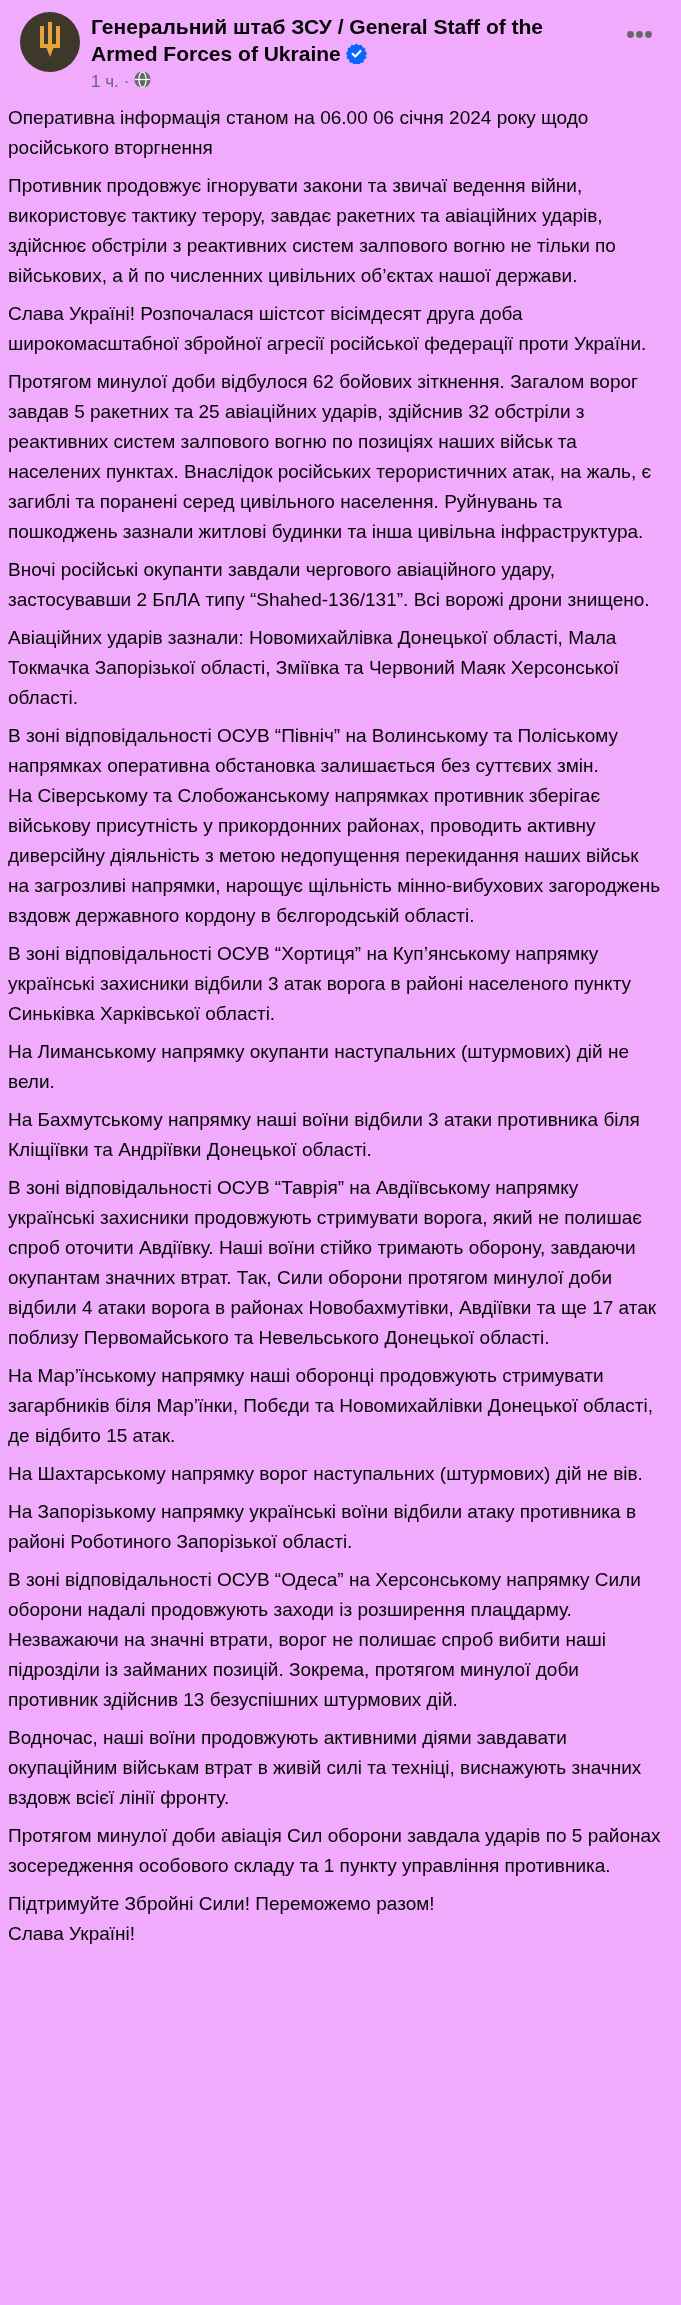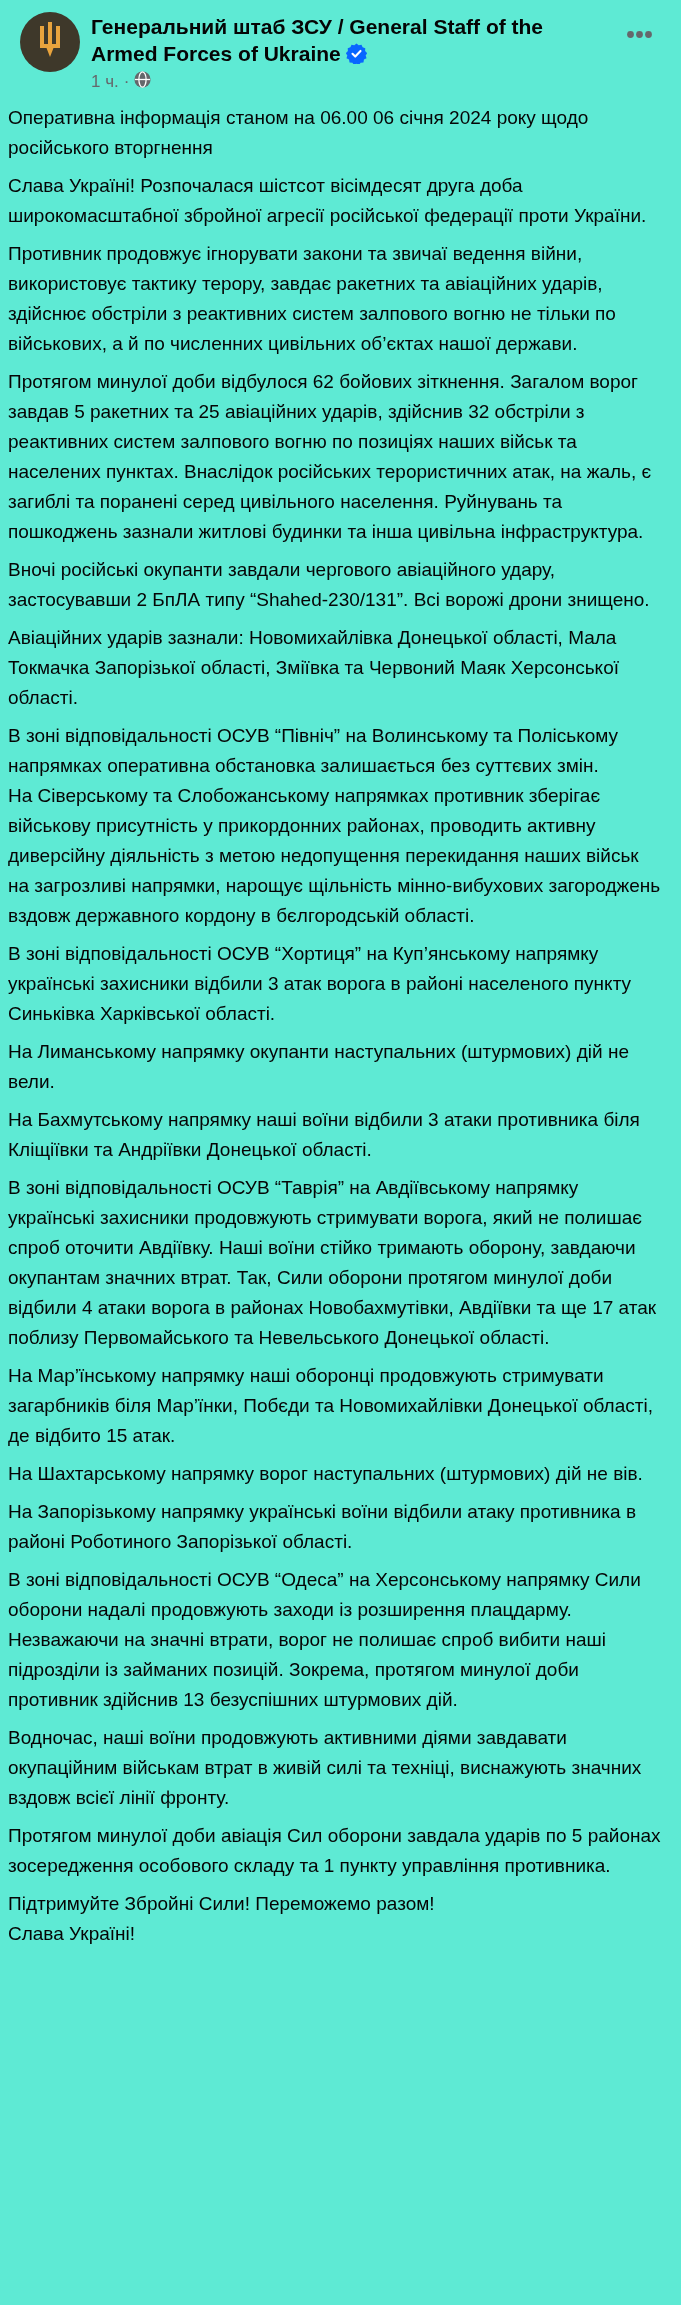--- a/index.html
+++ b/index.html
@@ -4,21 +4,21 @@
 <style>
   html, body {
     margin: 0;
     padding: 0;
     background: #ffffff;
   }
   .post-card {
     position: relative;
     width: 681px;
     min-height: 2305px;
-    background: #5eead4;
+    background: #f0abfc;
     box-sizing: border-box;
     font-family: "Liberation Sans", sans-serif;
     color: #050505;
   }
   
   .post-header {
     display: flex;
     align-items: flex-start;
     padding: 12px 18px 2px 20px;
   }
@@ -135,24 +135,24 @@
           <circle cx="4.5" cy="4.5" r="3.4" fill="#65676B"></circle>
           <circle cx="13.5" cy="4.5" r="3.4" fill="#65676B"></circle>
           <circle cx="22.5" cy="4.5" r="3.4" fill="#65676B"></circle>
         </svg>
       </span>
     </button>
   </div>
 
   <div class="post-body">
       <p class="post-paragraph">Оперативна інформація станом на 06.00 06 січня 2024 року щодо російського вторгнення</p>
+      <p class="post-paragraph">Противник продовжує ігнорувати закони та звичаї ведення війни, використовує тактику терору, завдає ракетних та авіаційних ударів, здійснює обстріли з реактивних систем залпового вогню не тільки по військових, а й по численних цивільних об’єктах нашої держави.</p>
       <p class="post-paragraph">Слава Україні! Розпочалася шістсот вісімдесят друга доба широкомасштабної збройної агресії російської федерації проти України.</p>
-      <p class="post-paragraph">Противник продовжує ігнорувати закони та звичаї ведення війни, використовує тактику терору, завдає ракетних та авіаційних ударів, здійснює обстріли з реактивних систем залпового вогню не тільки по військових, а й по численних цивільних об’єктах нашої держави.</p>
       <p class="post-paragraph">Протягом минулої доби відбулося 62 бойових зіткнення. Загалом ворог завдав 5 ракетних та 25 авіаційних ударів, здійснив 32 обстріли з реактивних систем залпового вогню по позиціях наших військ та населених пунктах. Внаслідок російських терористичних атак, на жаль, є загиблі та поранені серед цивільного населення. Руйнувань та пошкоджень зазнали житлові будинки та інша цивільна інфраструктура.</p>
-      <p class="post-paragraph">Вночі російські окупанти завдали чергового авіаційного удару, застосувавши 2 БпЛА типу “Shahed-230/131”. Всі ворожі дрони знищено.</p>
+      <p class="post-paragraph">Вночі російські окупанти завдали чергового авіаційного удару, застосувавши 2 БпЛА типу “Shahed-136/131”. Всі ворожі дрони знищено.</p>
       <p class="post-paragraph">Авіаційних ударів зазнали: Новомихайлівка Донецької області, Мала Токмачка Запорізької області, Зміївка та Червоний Маяк Херсонської області.</p>
       <p class="post-paragraph">В зоні відповідальності ОСУВ “Північ” на Волинському та Поліському напрямках оперативна обстановка залишається без суттєвих змін.
 На Сіверському та Слобожанському напрямках противник зберігає військову присутність у прикордонних районах, проводить активну диверсійну діяльність з метою недопущення перекидання наших військ на загрозливі напрямки, нарощує щільність мінно-вибухових загороджень вздовж державного кордону в бєлгородській області.</p>
       <p class="post-paragraph">В зоні відповідальності ОСУВ “Хортиця” на Куп’янському напрямку українські захисники відбили 3 атак ворога в районі населеного пункту Синьківка Харківської області.</p>
       <p class="post-paragraph">На Лиманському напрямку окупанти наступальних (штурмових) дій не вели.</p>
       <p class="post-paragraph">На Бахмутському напрямку наші воїни відбили 3 атаки противника біля Кліщіївки та Андріївки Донецької області.</p>
       <p class="post-paragraph">В зоні відповідальності ОСУВ “Таврія” на Авдіївському напрямку українські захисники продовжують стримувати ворога, який не полишає спроб оточити Авдіївку. Наші воїни стійко тримають оборону, завдаючи окупантам значних втрат. Так, Сили оборони протягом минулої доби відбили 4 атаки ворога в районах Новобахмутівки, Авдіївки та ще 17 атак поблизу Первомайського та Невельського Донецької області.</p>
       <p class="post-paragraph">На Мар’їнському напрямку наші оборонці продовжують стримувати загарбників біля Мар’їнки, Побєди та Новомихайлівки Донецької області, де відбито 15 атак.</p>
       <p class="post-paragraph">На Шахтарському напрямку ворог наступальних (штурмових) дій не вів.</p>
       <p class="post-paragraph">На Запорізькому напрямку українські воїни відбили атаку противника в районі Роботиного Запорізької області.</p>

